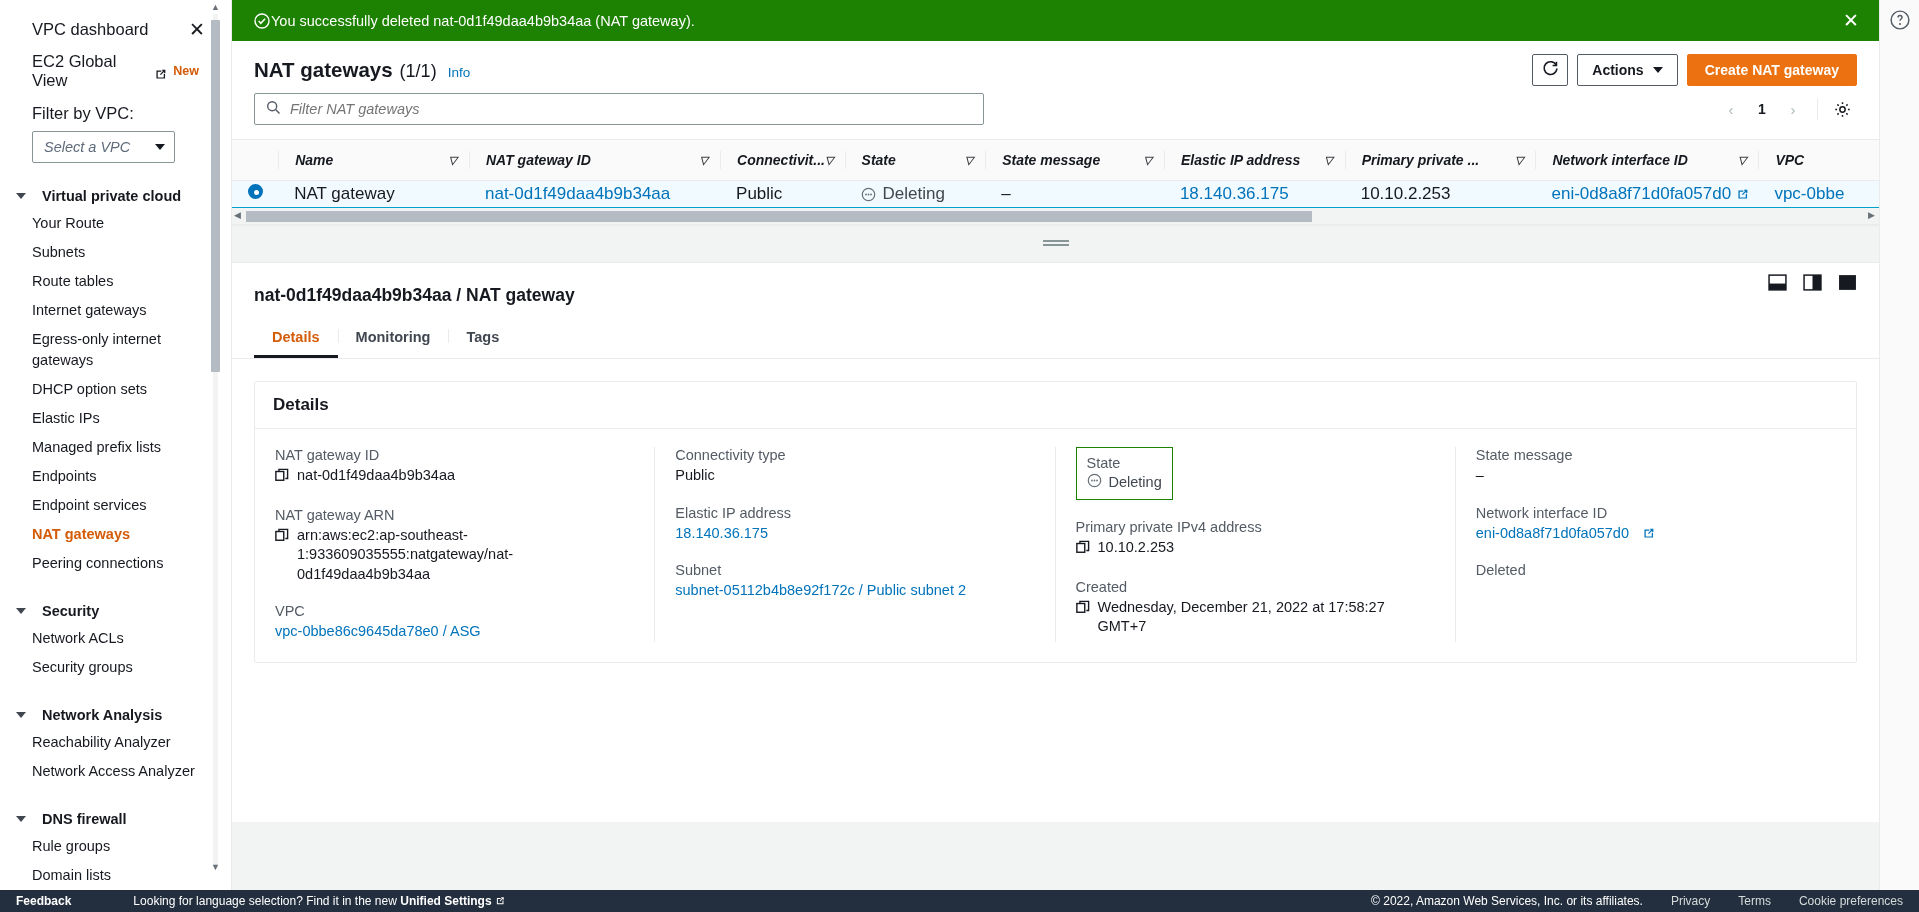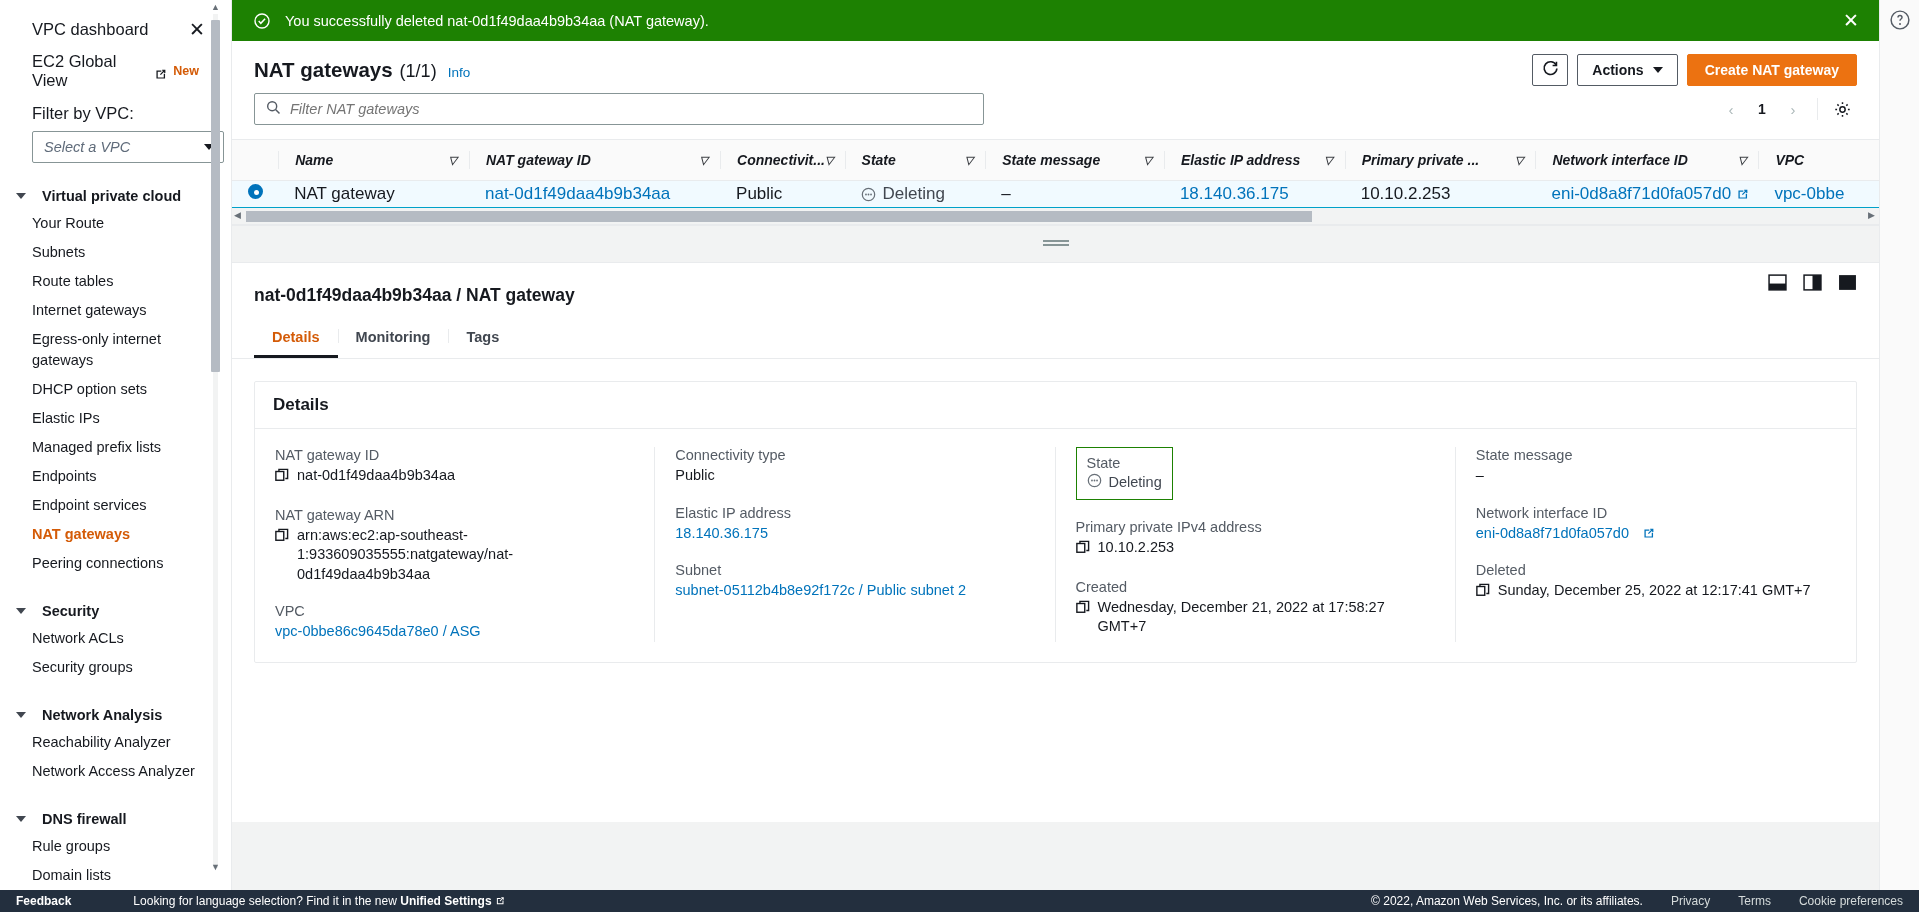--- a/index.html
+++ b/index.html
@@ -33,21 +33,21 @@
   .nav-close { cursor: pointer; color: #16191f; line-height: 1; font-size: 19px; }
   .nav-globalview {
     display: flex; align-items: center; gap: 6px;
     padding: 8px 32px 0 32px; font-size: 16.5px; color: #16191f;
   }
   .ext-ico { display:inline-block; width: 13px; height: 13px; position: relative; top:1px;}
   .badge-new { color: #d45b07; font-weight: 700; font-size: 12.5px; }
   .nav-filter-label { padding: 14px 32px 0 32px; font-size: 16.5px; color: #16191f; }
   .nav-select-wrap { padding: 8px 32px 0 32px; }
   .nav-select {
-    width: 192px; height: 32px;
+    width: 143px; height: 32px;
     border: 1px solid #879596; border-radius: 2px; background:#fff;
     display: flex; align-items: center; justify-content: space-between;
     padding: 0 9px 0 11px;
     font-size: 14.5px; color: #5f6b7a; font-style: italic;
     cursor: pointer;
   }
   .caret { width:0;height:0;border-left:5px solid transparent;border-right:5px solid transparent;border-top:6px solid #16191f;}
   .nav-group { margin-top: 20px; }
   .nav-group-head {
     display:flex; align-items:center; gap:16px;
@@ -73,21 +73,21 @@
 
   
   .content { flex: 1 1 auto; min-width: 0; background: #f2f3f3; position: relative; overflow: hidden; }
 
   
   .flash {
     background: #1d8102; color:#fff; height: 41px;
     display:flex; align-items:center; padding: 0 14px 0 22px;
     font-size: 14.5px;
   }
-  .flash .msg { flex:1 1 auto; display:flex; align-items:center; gap: 15px; text-align: center; }
+  .flash .msg { flex:1 1 auto; display:flex; align-items:center; gap: 1px; text-align: center; }
   .flash-x { cursor:pointer; font-size: 19px; line-height:1; padding: 0 6px; }
   .circle-check { width:16px; height:16px; flex:0 0 auto; }
 
   
   .table-card { background:#fff; margin: 0; border-bottom:1px solid #e9ebed; }
   .table-head {
     display:flex; align-items:center; justify-content:space-between;
     padding: 14px 22px 0 22px; height: 44px;
   }
   .tbl-title { font-size: 20.5px; font-weight: 700; color: #16191f; display:flex; align-items:baseline; gap:7px;}
@@ -614,29 +614,20 @@
                     <span class="ext-sq">
                       <svg width="13" height="13" viewBox="0 0 16 16">
                           <path d="M3 3h6v1.6H4.6v7H12V7.2h1.6V13H3z" fill="#0073bb"></path>
                           <path d="M10 2h4v4h-1.5V4.56L8.4 8.66 7.34 7.6l4.1-4.1H10z" fill="#0073bb"></path>
                         </svg>
                     </span>
                   </div>
                 </div>
                 <div class="fld">
                   <div class="fld-label">Deleted</div>
-                  <div class="fld-val">
-                    <span class="copy-ico">
-                      <svg width="14" height="14" viewBox="0 0 16 16">
-                          <rect x="1" y="4" width="9" height="10" fill="none" stroke="#16191f" stroke-width="1.6"></rect>
-                          <path d="M4.5 4V1.6H14.4V12h-2.6" fill="none" stroke="#16191f" stroke-width="1.6"></path>
-                        </svg>
-                    </span>
-                    <span class="txt">Sunday, December 25, 2022 at 12:17:41 GMT+7</span>
-                  </div>
                 </div>
               </div>
 
             </div>
           </div>
         </div>
 
       </div>
 
       <div class="rail">

